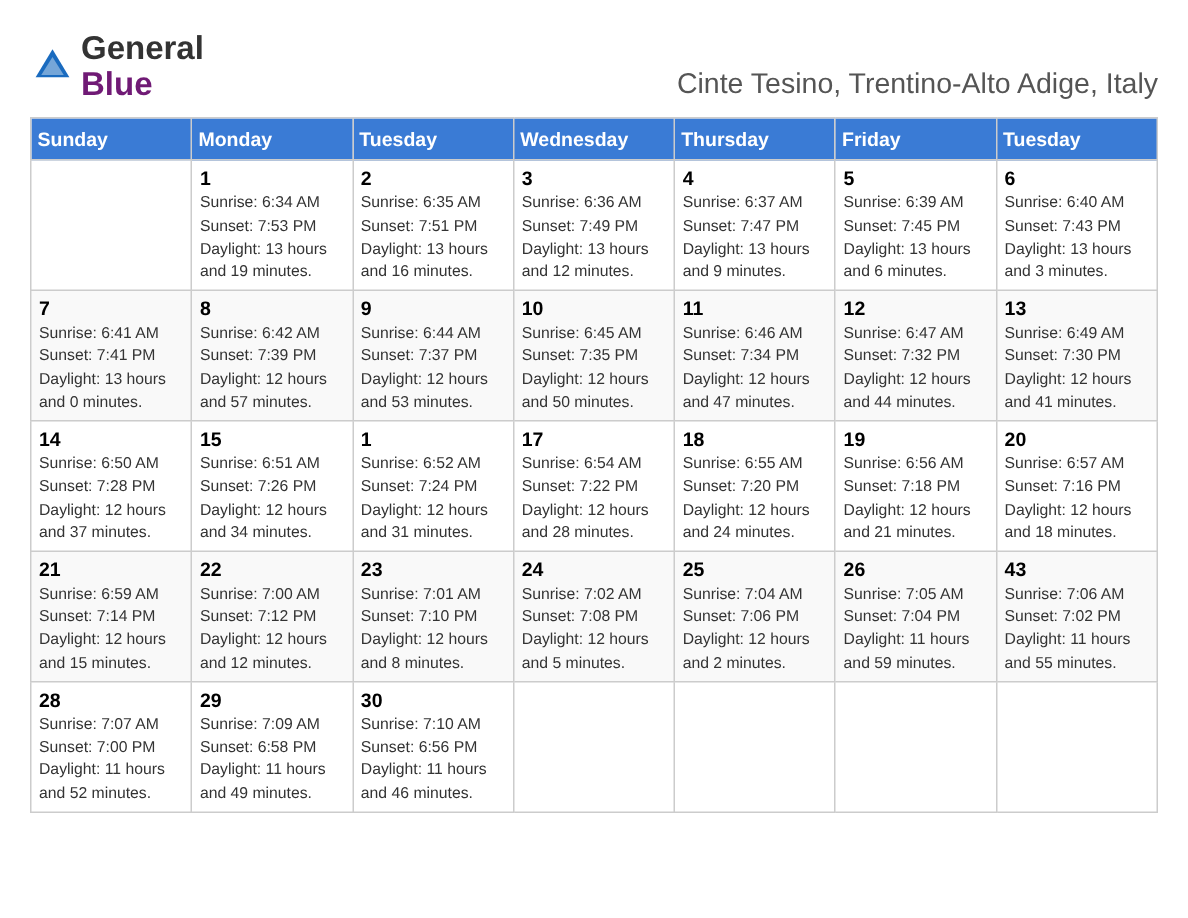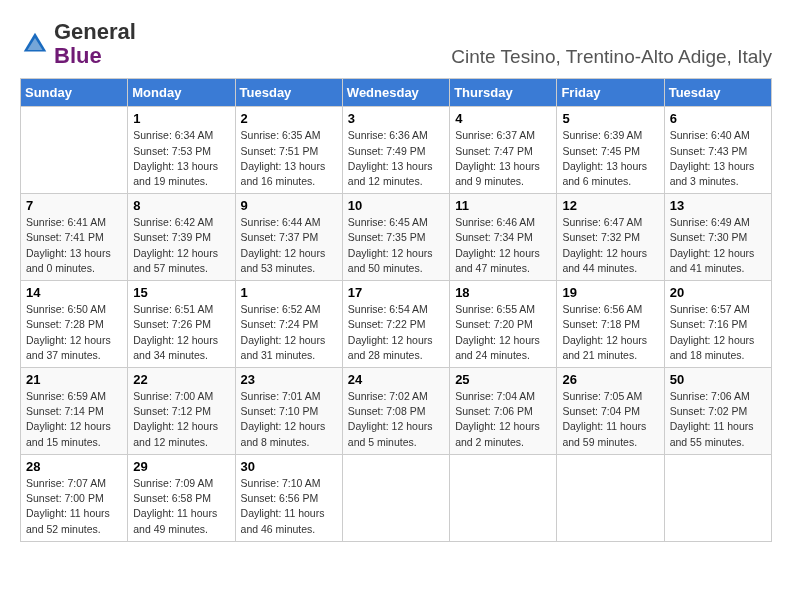--- a/index.html
+++ b/index.html
@@ -220,21 +220,21 @@
         </td>
         <td>
           <span class="day-number">25</span>
           <div class="day-info">Sunrise: 7:04 AM<br>Sunset: 7:06 PM<br>Daylight: 12 hours<br>and 2 minutes.</div>
         </td>
         <td>
           <span class="day-number">26</span>
           <div class="day-info">Sunrise: 7:05 AM<br>Sunset: 7:04 PM<br>Daylight: 11 hours<br>and 59 minutes.</div>
         </td>
         <td>
-          <span class="day-number">50</span>
+          <span class="day-number">43</span>
           <div class="day-info">Sunrise: 7:06 AM<br>Sunset: 7:02 PM<br>Daylight: 11 hours<br>and 55 minutes.</div>
         </td>
       </tr>
       <tr>
         <td>
           <span class="day-number">28</span>
           <div class="day-info">Sunrise: 7:07 AM<br>Sunset: 7:00 PM<br>Daylight: 11 hours<br>and 52 minutes.</div>
         </td>
         <td>
           <span class="day-number">29</span>

